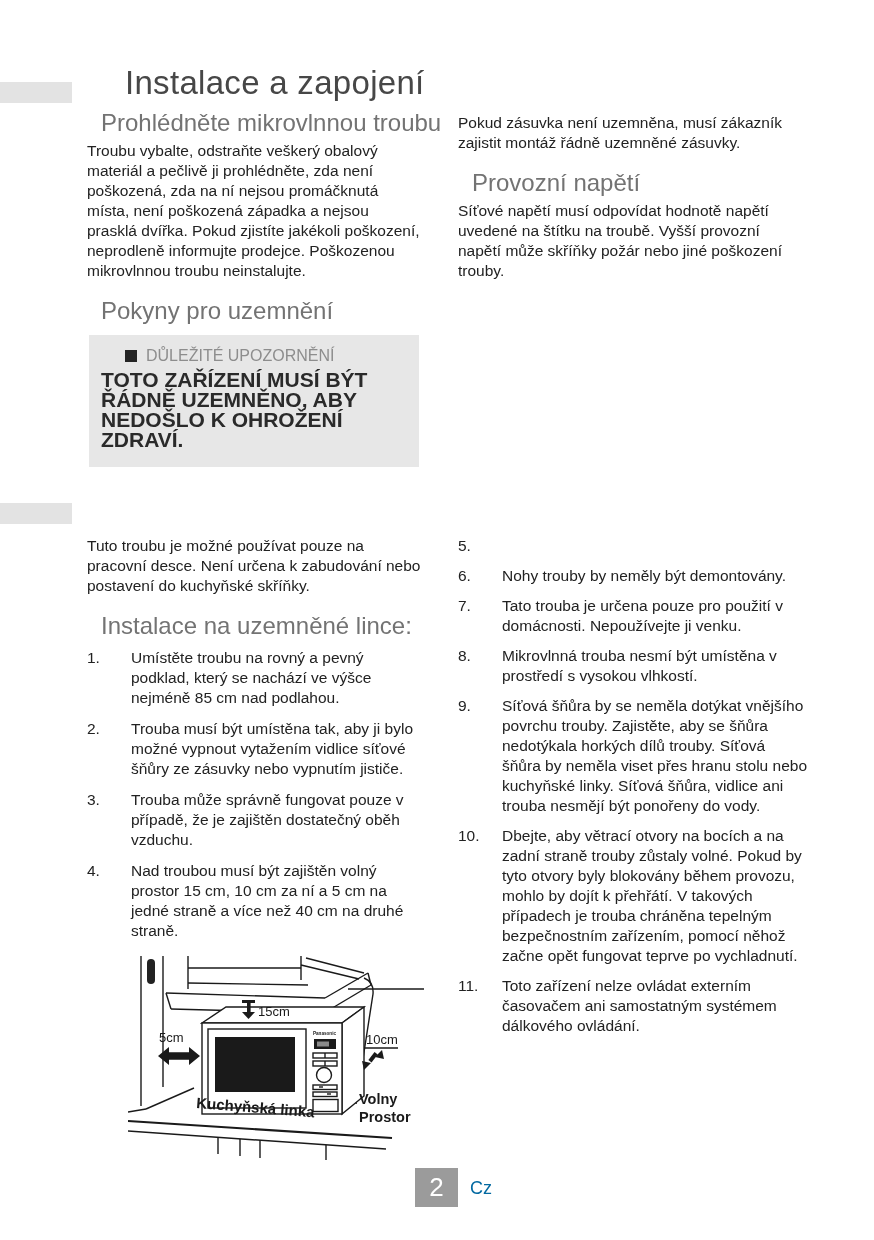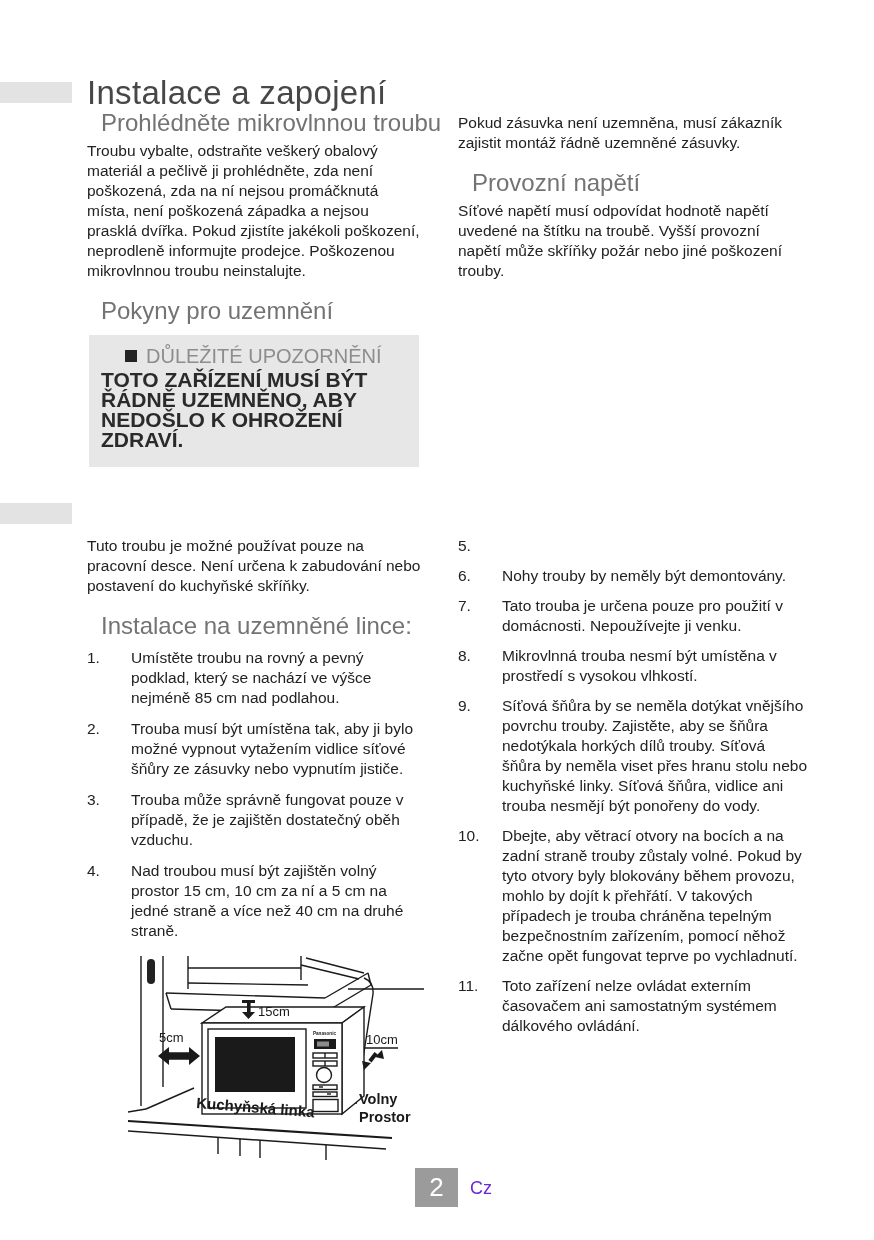--- a/index.html
+++ b/index.html
@@ -4,48 +4,48 @@
 <style>
   html,body{margin:0;padding:0;background:#ffffff;}
   .page{
     position:relative;width:874px;height:1240px;background:#ffffff;
     font-family:"Liberation Sans",sans-serif;color:#1f1f1f;overflow:hidden;
   }
   .edge-bar{position:absolute;left:0;width:72px;height:21px;background:#e3e3e3;}
   #edge-bar-1{top:82px;}
   #edge-bar-2{top:503px;}
   .h1{position:absolute;left:87px;font-size:33px;font-weight:400;color:#474747;letter-spacing:.3px;white-space:nowrap;}
-  #h1-install{top:74px;}
+  #h1-install{top:64px;margin-left:38px;}
   #h1-place{top:486px;}
   .col{position:absolute;font-size:15.5px;line-height:20px;color:#222222;}
   #col-left-top{left:87px;top:110px;width:333px;}
   #col-right-top{left:458px;top:113px;width:348px;}
   #col-left-2{left:87px;top:536px;width:334px;}
   #col-right-2{left:458px;top:536px;width:350px;}
   .h2{font-size:24px;font-weight:400;color:#737373;line-height:26px;margin:0 0 5px 14px;white-space:nowrap;}
   .h2.mt{margin-top:17px;}
   .para{margin:0 0 0 0;}
   .warnbox{background:#e7e7e7;margin-top:11px;margin-left:2px;width:330px;box-sizing:border-box;padding:11px 12px 17px 12px;}
-  .warn-title{display:flex;align-items:center;gap:9px;font-size:20px;color:#8d8d8d;white-space:nowrap;padding-left:24px;}
+  .warn-title{display:flex;align-items:center;gap:9px;font-size:16px;color:#8d8d8d;white-space:nowrap;padding-left:24px;}
   .warn-square{width:12px;height:12px;background:#242424;flex:0 0 auto;}
   .warn-body{margin-top:4px;font-weight:bold;font-size:21px;line-height:20px;color:#2a2a2a;}
   .num-list{margin-top:9px;}
   .li{display:flex;margin-bottom:11px;}
   .li .num{flex:0 0 44px;}
   .li .txt{flex:1;}
   #col-right-2 .li{margin-bottom:10px;}
   #diagram{position:absolute;left:128px;top:956px;}
   #diagram text{fill:#1a1a1a;font-family:"Liberation Sans",sans-serif;}
   .dml{font-size:13px;}
   .dml-b{font-size:14.5px;font-weight:600;}
   .footer-badge{
     position:absolute;left:415px;top:1168px;width:43px;height:39px;background:#9b9b9b;
     display:flex;align-items:center;justify-content:center;color:#ffffff;font-size:26px;
   }
-  .footer-lang{position:absolute;left:470px;top:1178px;font-size:18px;color:#6d28d9;}
+  .footer-lang{position:absolute;left:470px;top:1178px;font-size:18px;color:#0369a1;}
 </style>
 </head>
 <body>
 
 <div class="page">
 
   <div id="edge-bar-1" class="edge-bar"></div>
   <div id="edge-bar-2" class="edge-bar"></div>
 
   <div id="h1-install" class="h1">Instalace a zapojení</div>

